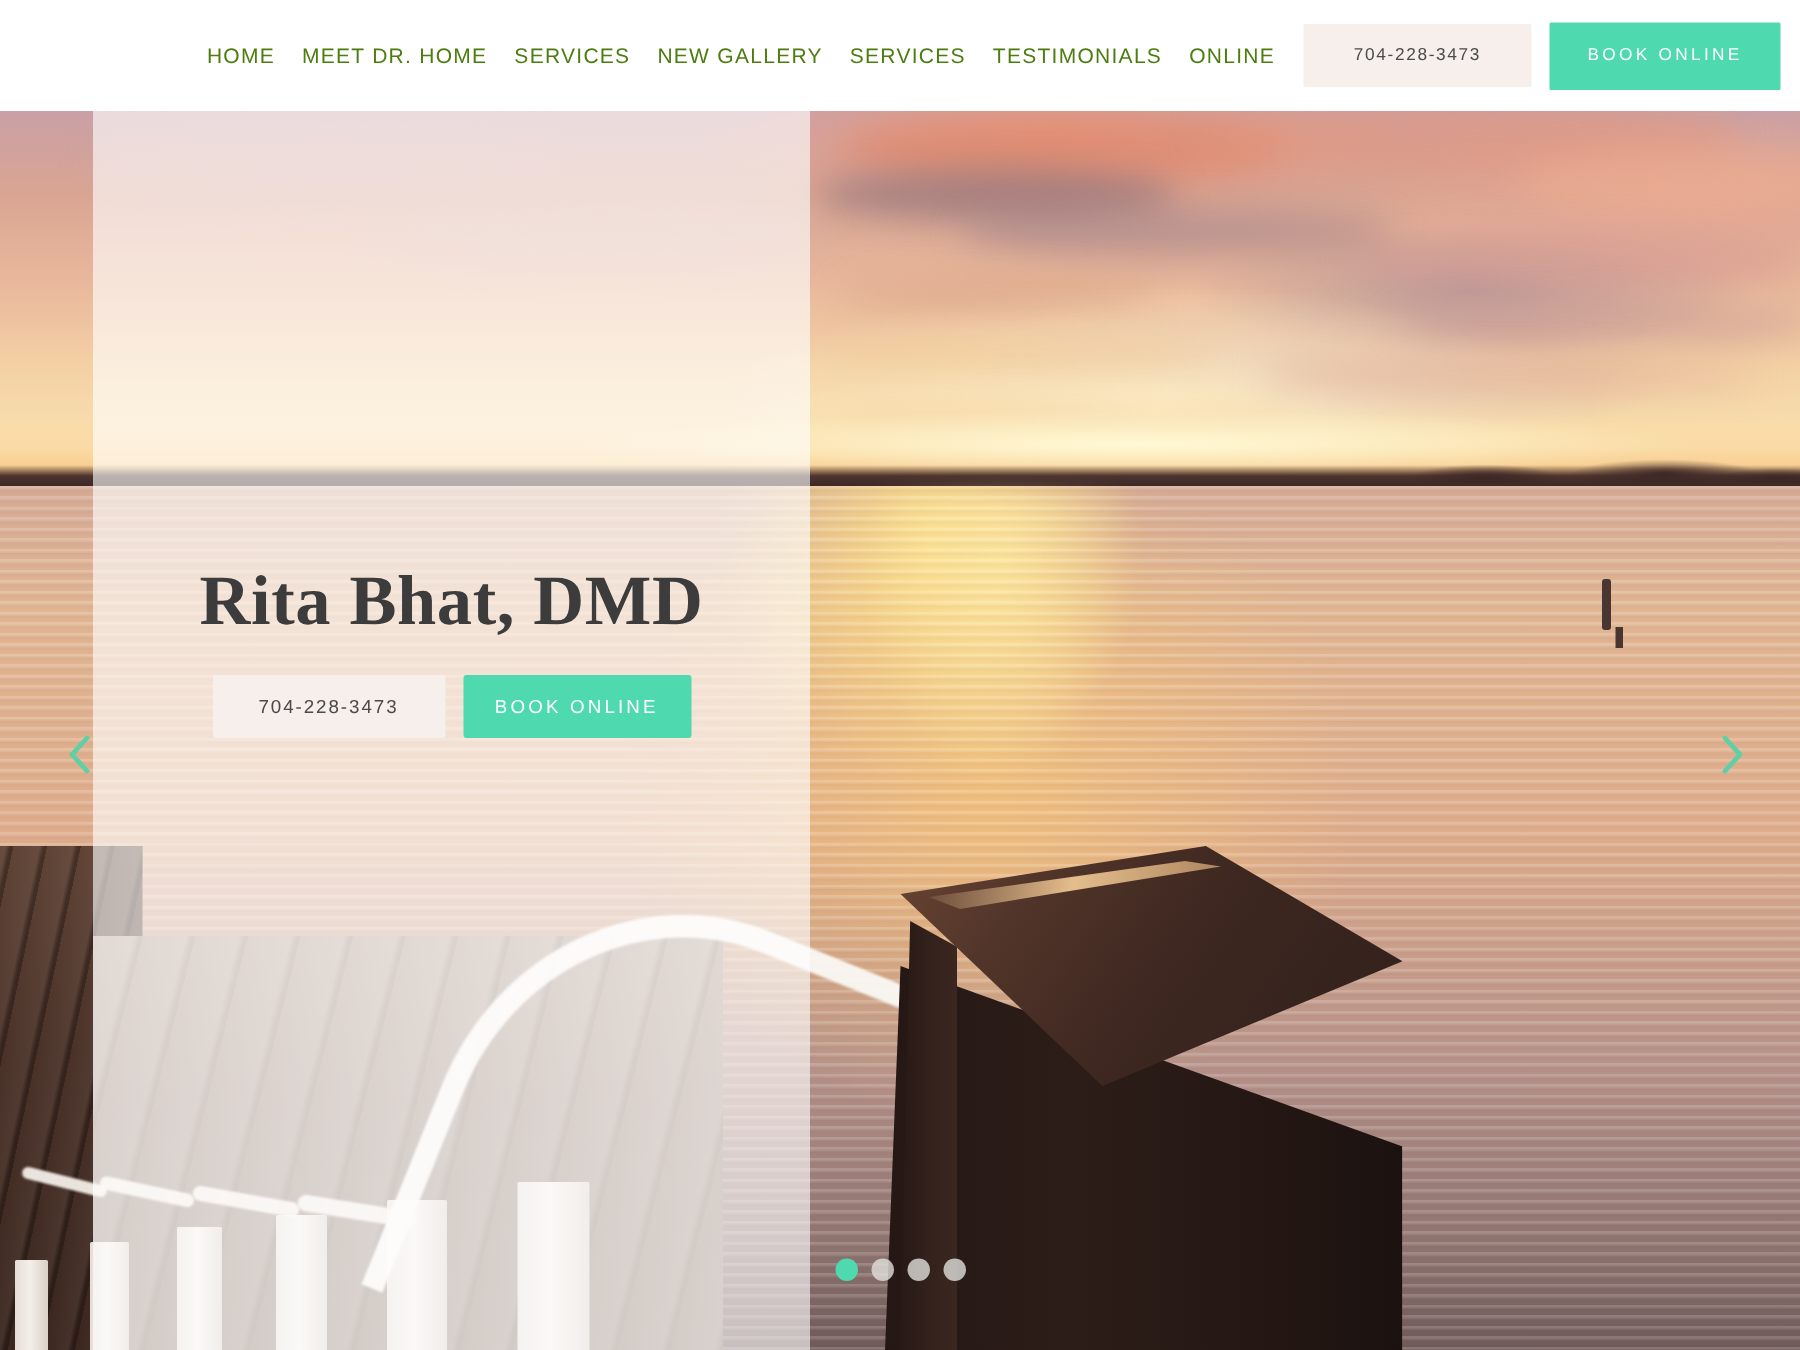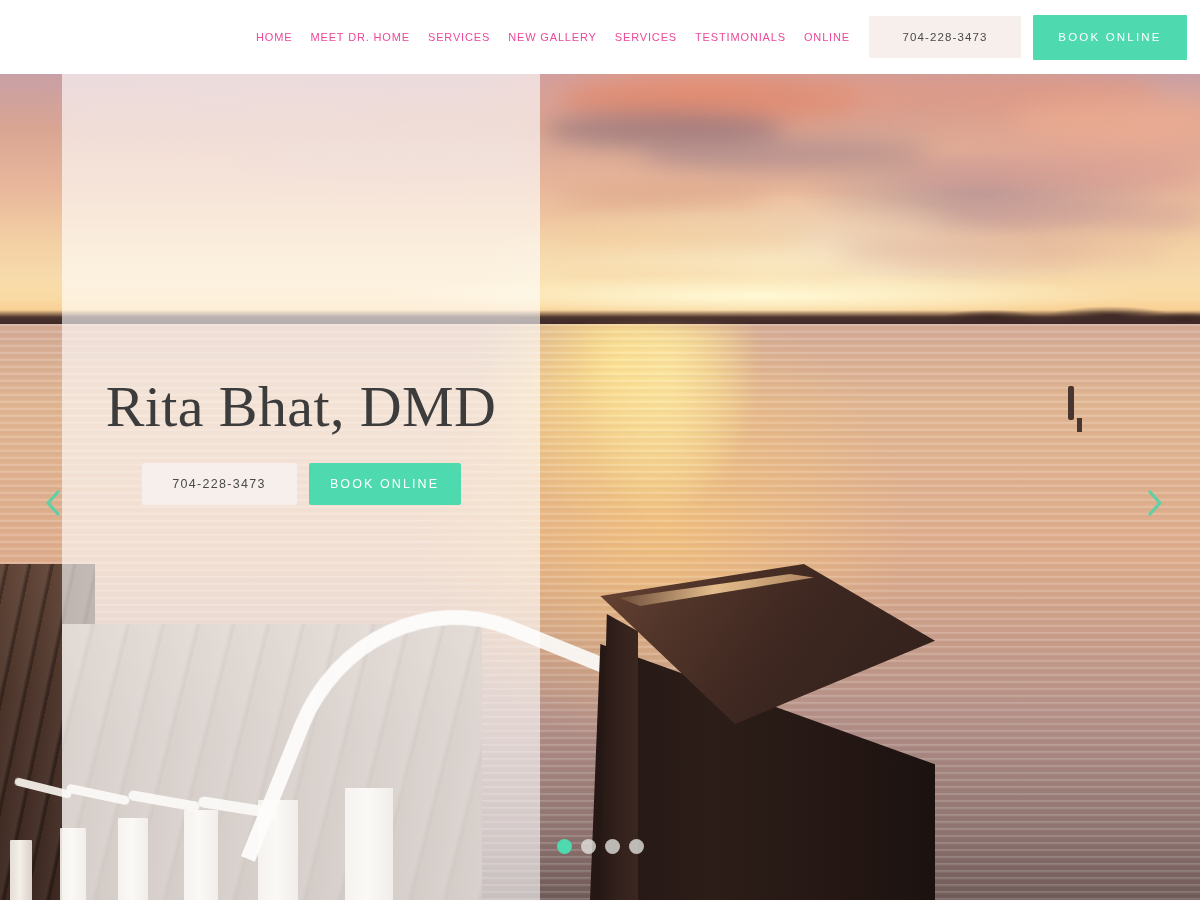--- a/index.html
+++ b/index.html
@@ -25,23 +25,23 @@
     z-index: 40;
   }
 
   .main-nav {
     display: flex;
     align-items: center;
     gap: 0px;
     margin-right: 10px;
   }
   .nav-link {
-    font-size: 11px;
+    font-size: 14px;
     letter-spacing: 0.85px;
-    color: #ec4899;
+    color: #4d7c0f;
     text-decoration: none;
     padding: 6px 9px;
     white-space: nowrap;
     font-weight: 400;
     cursor: pointer;
   }
 
   .header-actions {
     display: flex;
     align-items: center;
@@ -290,26 +290,26 @@
     width: 478px; height: 826px;
     z-index: 10;
     display: flex;
     flex-direction: column;
     align-items: center;
     justify-content: flex-start;
     padding-top: 300px;
   }
   .hero-title {
     font-family: "Liberation Serif", serif;
-    font-size: 58px;
+    font-size: 47px;
     line-height: 1.15;
     color: #3c3c3c;
     letter-spacing: 0.4px;
     white-space: nowrap;
-    font-weight: 400;
+    font-weight: 700;
   }
   .hero-subtitle {
     margin-top: 4px;
     font-size: 20.5px;
     line-height: 1.28;
     color: #6a6a6a;
     text-align: center;
     width: 400px;
     font-weight: 400;
   }

